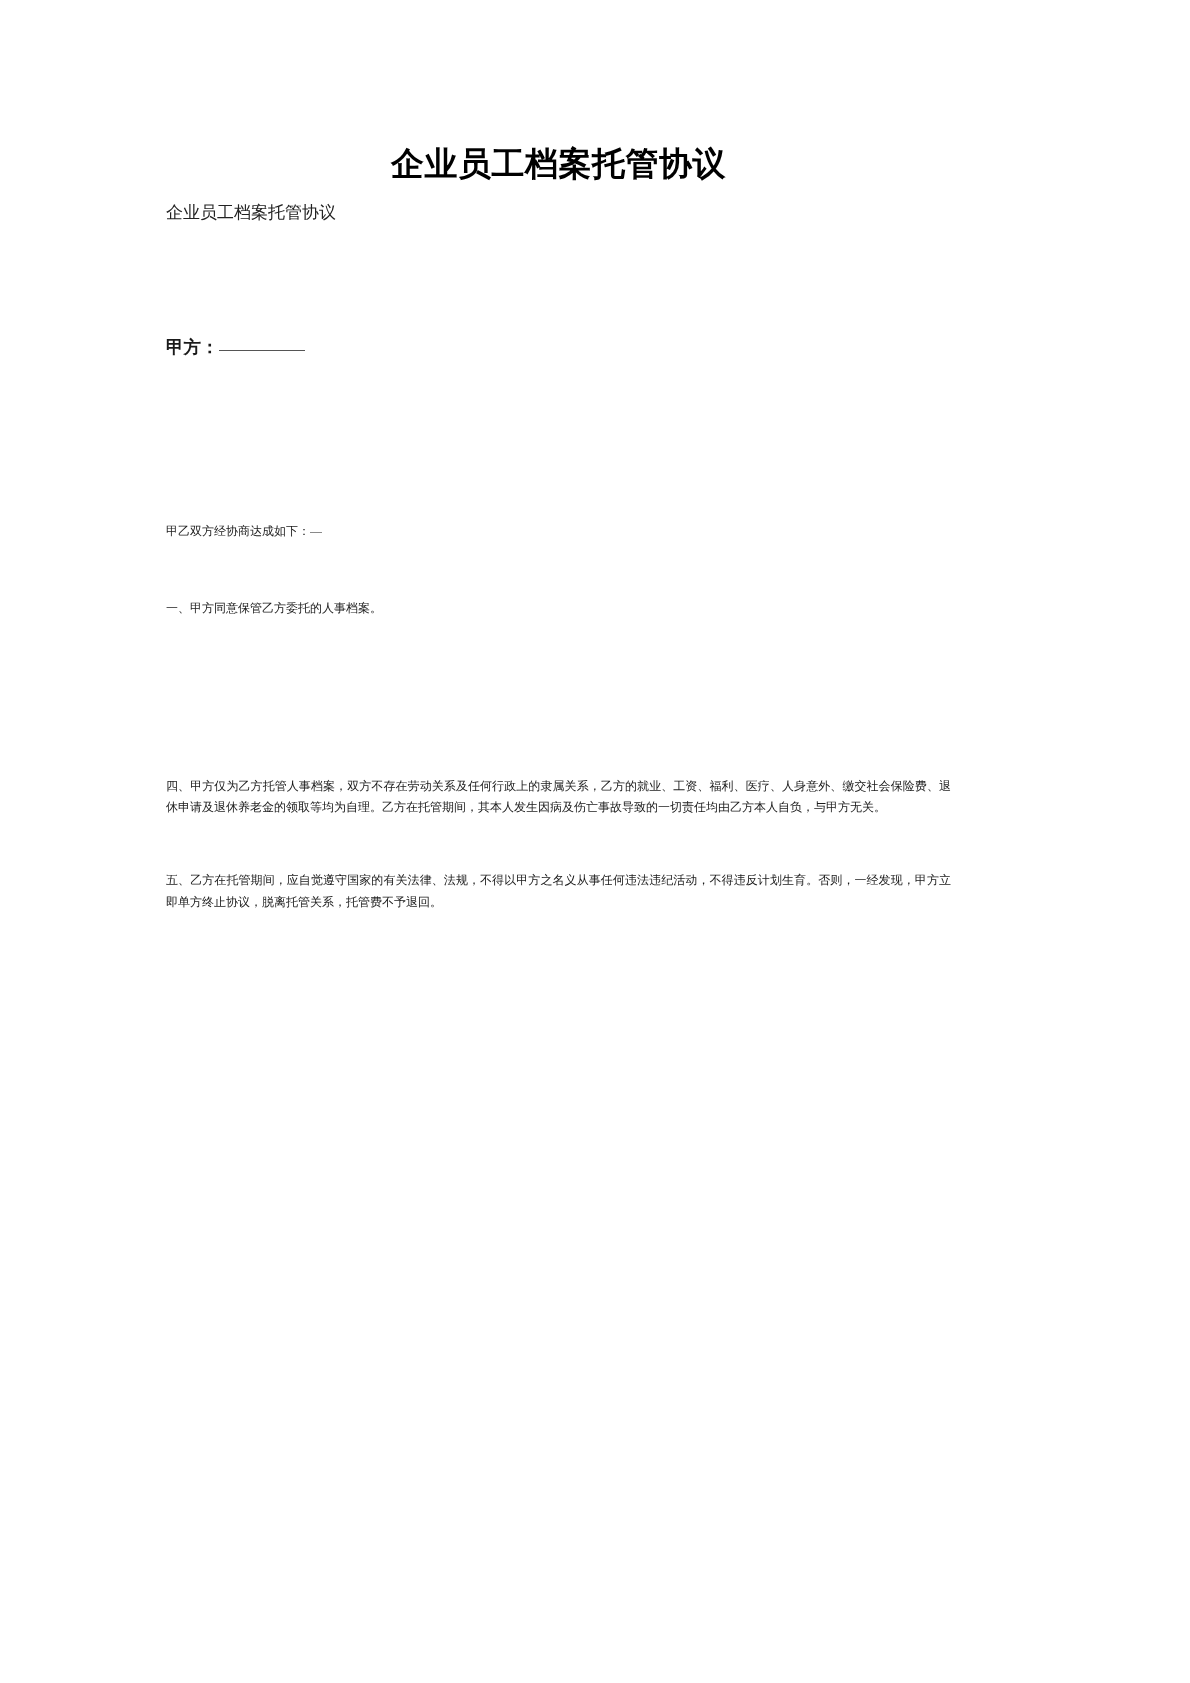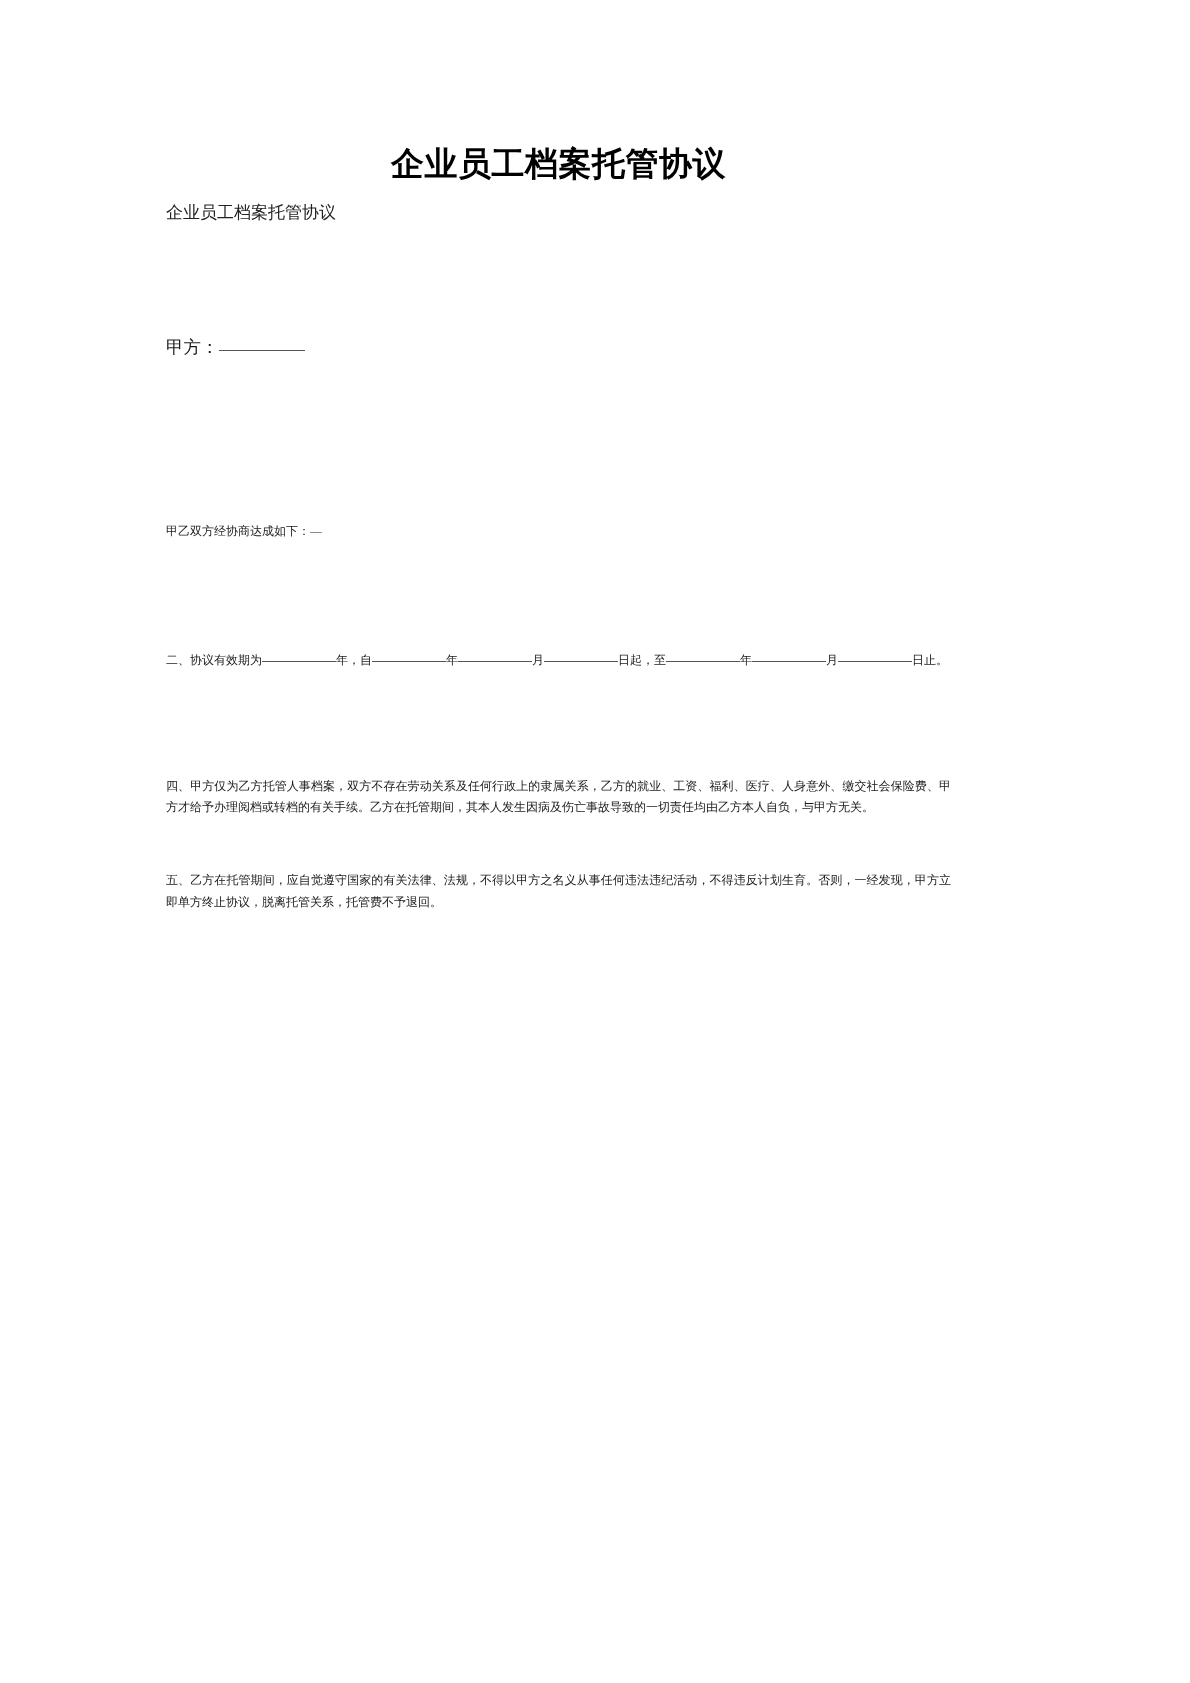--- a/index.html
+++ b/index.html
@@ -69,21 +69,21 @@
     height: 1em;
     vertical-align: baseline;
     position: relative;
     top: -2px;
   }
   .blank.w-short { width: 12px; }
   .blank.w-med   { width: 74px; }
   .blank.w-party { width: 86px; }
   .blank.light   { border-bottom-color: #8a8a8a; }
 
-  .party-line { margin: 0; font-size: 17.5px; line-height: 1.78; }
+  .party-line { margin: 0; font-size: 17.5px; line-height: 1.78; font-weight: bold; }
 
   
   .sp { width: 100%; }
 </style>
 </head>
 <body>
 
 <div class="page">
   <div class="content">
 
@@ -101,33 +101,31 @@
 
 
     <div class="sp" style="height:78px"></div>
 
     <p class="para">
       <span>甲乙双方经协商达成如下：</span><span class="blank w-short light"></span>
     </p>
 
     <div class="sp" style="height:56px"></div>
 
-
-    <div class="sp" style="height:52px"></div>
-
-    <p class="para">
-      <span>二、协议有效期为</span><span class="blank w-med"></span><span>年，自</span><span class="blank w-med"></span><span>年</span><span class="blank w-med"></span><span>月</span><span class="blank w-med"></span><span>日起，至</span><span class="blank w-med"></span><span>年</span><span class="blank w-med"></span><span>月</span><span class="blank w-med"></span><span>日止。</span>
-    </p>
+    <p class="para">一、甲方同意保管乙方委托的人事档案。</p>
 
     <div class="sp" style="height:52px"></div>
 
 
     <div class="sp" style="height:52px"></div>
 
-    <p class="para">四、甲方仅为乙方托管人事档案，双方不存在劳动关系及任何行政上的隶属关系，乙方的就业、工资、福利、医疗、人身意外、缴交社会保险费、甲方才给予办理阅档或转档的有关手续。乙方在托管期间，其本人发生因病及伤亡事故导致的一切责任均由乙方本人自负，与甲方无关。</p>
+
+    <div class="sp" style="height:52px"></div>
+
+    <p class="para">四、甲方仅为乙方托管人事档案，双方不存在劳动关系及任何行政上的隶属关系，乙方的就业、工资、福利、医疗、人身意外、缴交社会保险费、退休申请及退休养老金的领取等均为自理。乙方在托管期间，其本人发生因病及伤亡事故导致的一切责任均由乙方本人自负，与甲方无关。</p>
 
     <div class="sp" style="height:52px"></div>
 
     <p class="para">五、乙方在托管期间，应自觉遵守国家的有关法律、法规，不得以甲方之名义从事任何违法违纪活动，不得违反计划生育。否则，一经发现，甲方立即单方终止协议，脱离托管关系，托管费不予退回。</p>
 
     <div class="sp" style="height:52px"></div>
 
 
   </div>
 </div>

